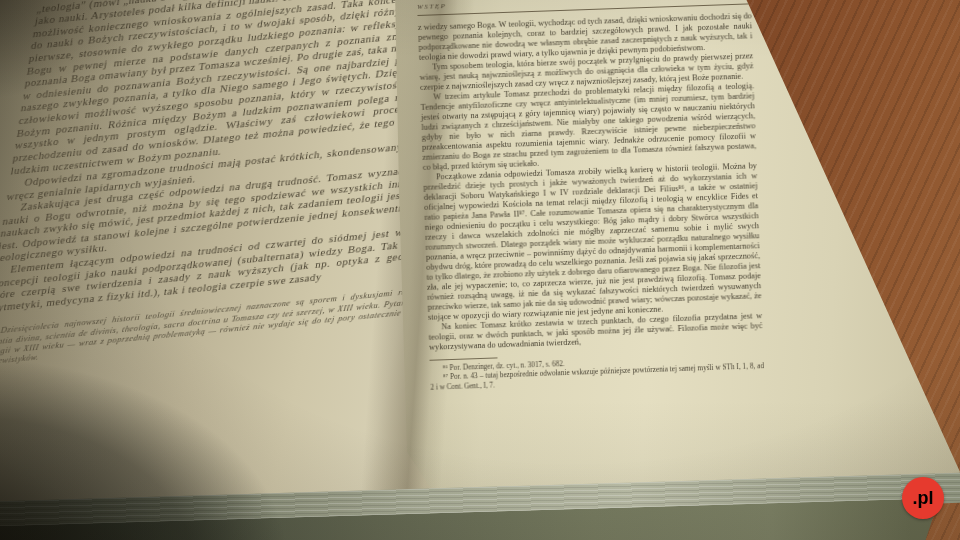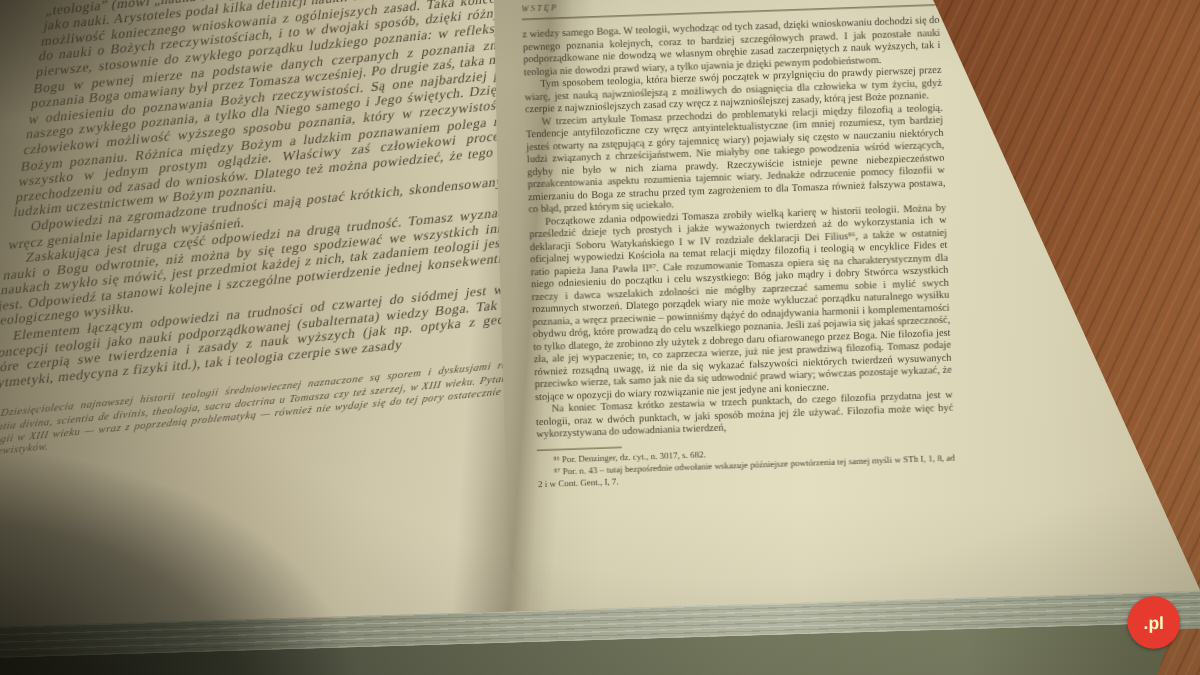--- a/index.html
+++ b/index.html
@@ -75,21 +75,21 @@
   #vignette{left:0;top:0;width:960px;height:540px;pointer-events:none;
     background:radial-gradient(ellipse at 60% 35%, rgba(0,0,0,0) 55%, rgba(25,14,6,.16) 88%, rgba(25,14,6,.30) 100%);}
 
   
   #watermark{left:768px;top:484px;width:190px;height:52px;pointer-events:none;}
   #wm-badge{
     position:absolute;left:134px;top:-7px;width:42px;height:42px;border-radius:50%;
     background:#e63a2e;display:flex;align-items:center;justify-content:center;
     box-shadow:0 1px 3px rgba(0,0,0,.35);
   }
-  #wm-badge span{font-family:"Liberation Sans",sans-serif;font-weight:bold;font-size:14px;color:#fef9c3;}
+  #wm-badge span{font-family:"Liberation Sans",sans-serif;font-weight:bold;font-size:18px;color:#000000;}
   #wm-word{
     position:absolute;left:0;top:3px;
     font-family:"Liberation Sans",sans-serif;font-weight:bold;font-size:30px;letter-spacing:-.5px;
     color:#f4f3f1;text-shadow:0 1px 2px rgba(0,0,0,.35);
   }
 </style>
 </head>
 <body>
 
 <div id="stage">

